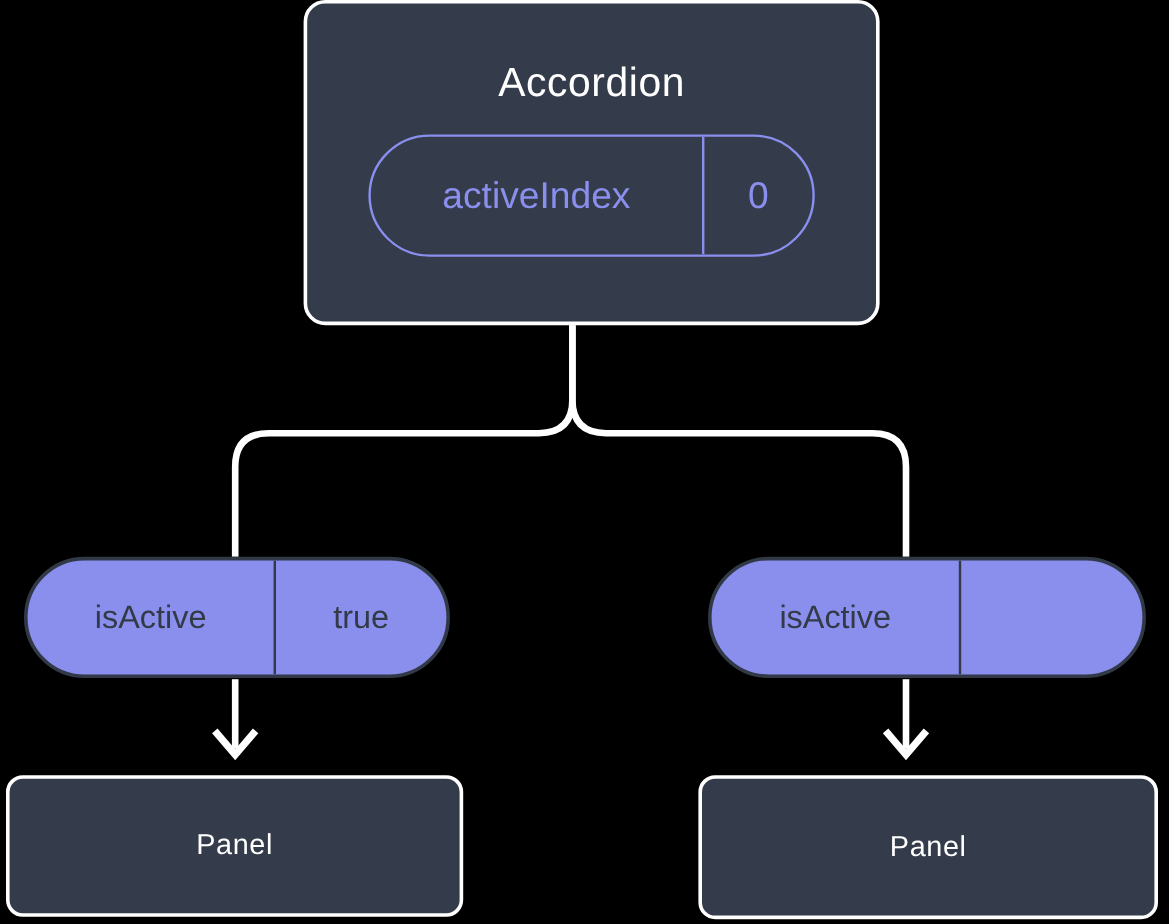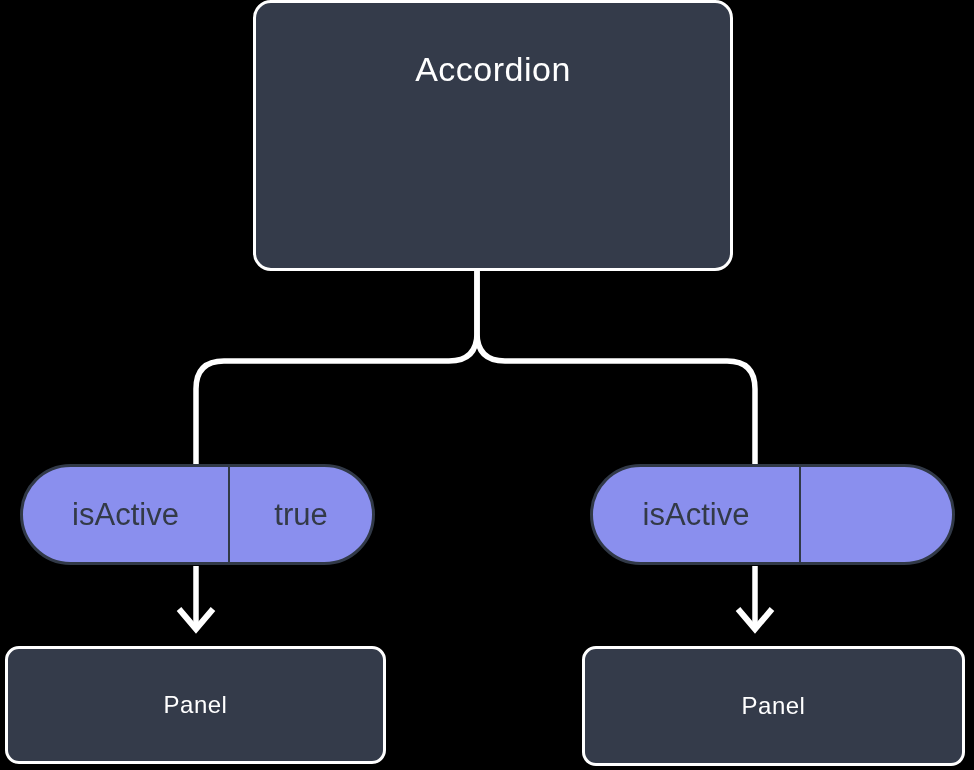--- a/index.html
+++ b/index.html
@@ -63,21 +63,21 @@
     top: 464px; height: 101px;
     background: var(--color-accent);
     border: 3px solid var(--color-pill-border);
     border-radius: 999px;
     display: flex; align-items: stretch;
     overflow: hidden;
   }
   .prop-pill .cell {
     display: flex; align-items: center; justify-content: center;
     color: var(--color-pill-text);
-    font-size: 31px;
+    font-size: 27px;
   }
   .prop-pill .cell-name { border-right: 2.5px solid var(--color-pill-border); }
   .prop-pill-left  { left: 20px;  width: 355px; }
   .prop-pill-left  .cell-name { width: 207px; }
   .prop-pill-right { left: 590px; width: 365px; }
   .prop-pill-right .cell-name { width: 208px; }
   .prop-pill .cell-value { flex: 1; }
   
   .panel-box {
     position: absolute;
@@ -106,20 +106,24 @@
   .arrow-shaft { stroke-width: 5.5px; }
   .arrow-head { stroke-width: 6px; stroke-linejoin: miter; }
 </style>
 </head>
 <body>
 
 <div class="stage">
 
   <div class="accordion-box">
     <div class="accordion-title">Accordion</div>
+    <div class="state-pill">
+      <div class="cell cell-name">activeIndex</div>
+      <div class="cell cell-value">0</div>
+    </div>
   </div>
 
   <svg class="connectors" viewBox="0 0 974 770" xmlns="http://www.w3.org/2000/svg">
     <path class="trunk" d="M477 271 L477 333 Q477 361 449 361 L224 361 Q196 361 196 389 L196 464"></path>
     <path class="trunk" d="M477 271 L477 333 Q477 361 505 361 L727 361 Q755 361 755 389 L755 464"></path>
     <path class="arrow-shaft" d="M196 566 L196 624"></path>
     <path class="arrow-head" d="M179 609 L196 629 L213 609"></path>
     <path class="arrow-shaft" d="M755 566 L755 624"></path>
     <path class="arrow-head" d="M738 609 L755 629 L772 609"></path>
   </svg>

